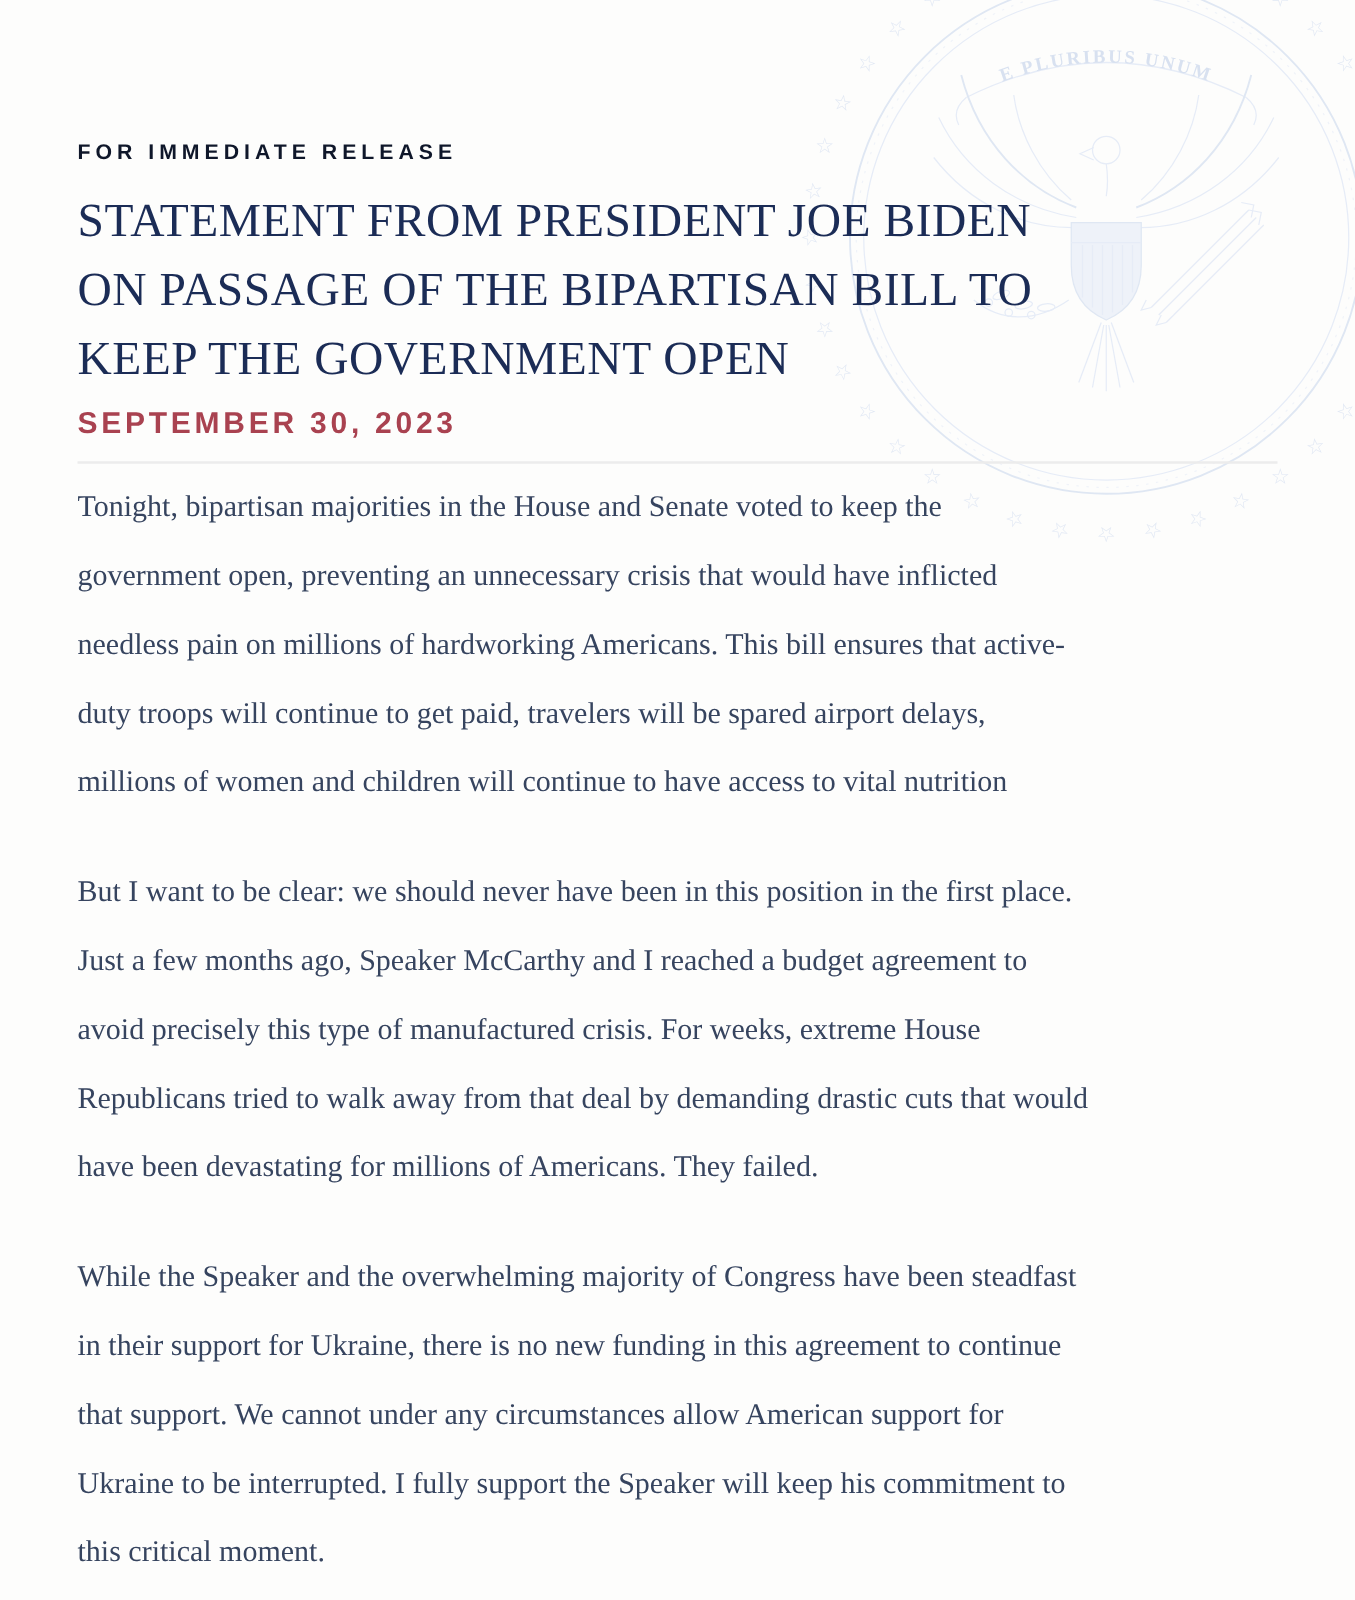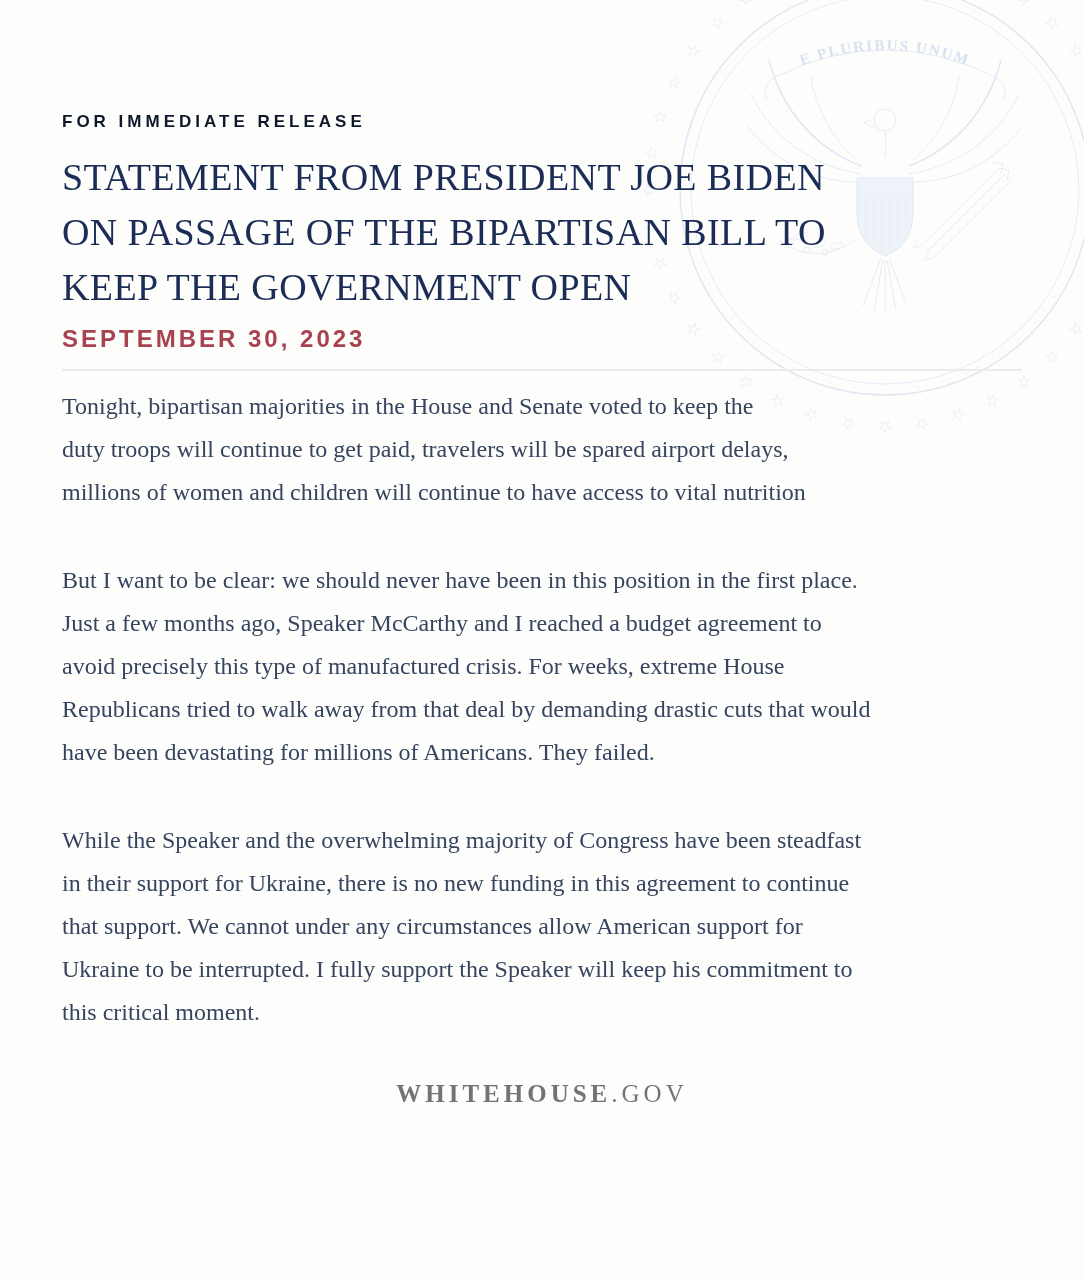--- a/index.html
+++ b/index.html
@@ -67,21 +67,21 @@
     margin:20px 0 0 0;
   }
   .body-text{
     margin-top:14px;
     font-family:"Liberation Serif",serif;
     font-size:24px;
     line-height:43px;
     color:#36445f;
   }
   .body-text p{margin:0 0 45px 0;}
-  .body-text .line{display:block;}
+  .body-text .line{display:block;margin-top:12px;}
   .footer{
     margin-top:30px;
     text-align:center;
     font-family:"Liberation Serif",serif;
     font-size:25px;
     line-height:30px;
     letter-spacing:4px;
     color:#737373;
   }
   .footer .site-bold{font-weight:700;}
@@ -197,20 +197,22 @@
       <span class="tline">KEEP THE GOVERNMENT OPEN</span>
     </h1>
 
     <div class="date">SEPTEMBER 30, 2023</div>
 
     <hr class="divider">
 
     <div class="body-text">
       <p>
         <span class="line">Tonight, bipartisan majorities in the House and Senate voted to keep the</span>
+        <span class="line">government open, preventing an unnecessary crisis that would have inflicted</span>
+        <span class="line">needless pain on millions of hardworking Americans. This bill ensures that active-</span>
         <span class="line">duty troops will continue to get paid, travelers will be spared airport delays,</span>
         <span class="line">millions of women and children will continue to have access to vital nutrition</span>
       </p>
       <p>
         <span class="line">But I want to be clear: we should never have been in this position in the first place.</span>
         <span class="line">Just a few months ago, Speaker McCarthy and I reached a budget agreement to</span>
         <span class="line">avoid precisely this type of manufactured crisis. For weeks, extreme House</span>
         <span class="line">Republicans tried to walk away from that deal by demanding drastic cuts that would</span>
         <span class="line">have been devastating for millions of Americans. They failed.</span>
       </p>

